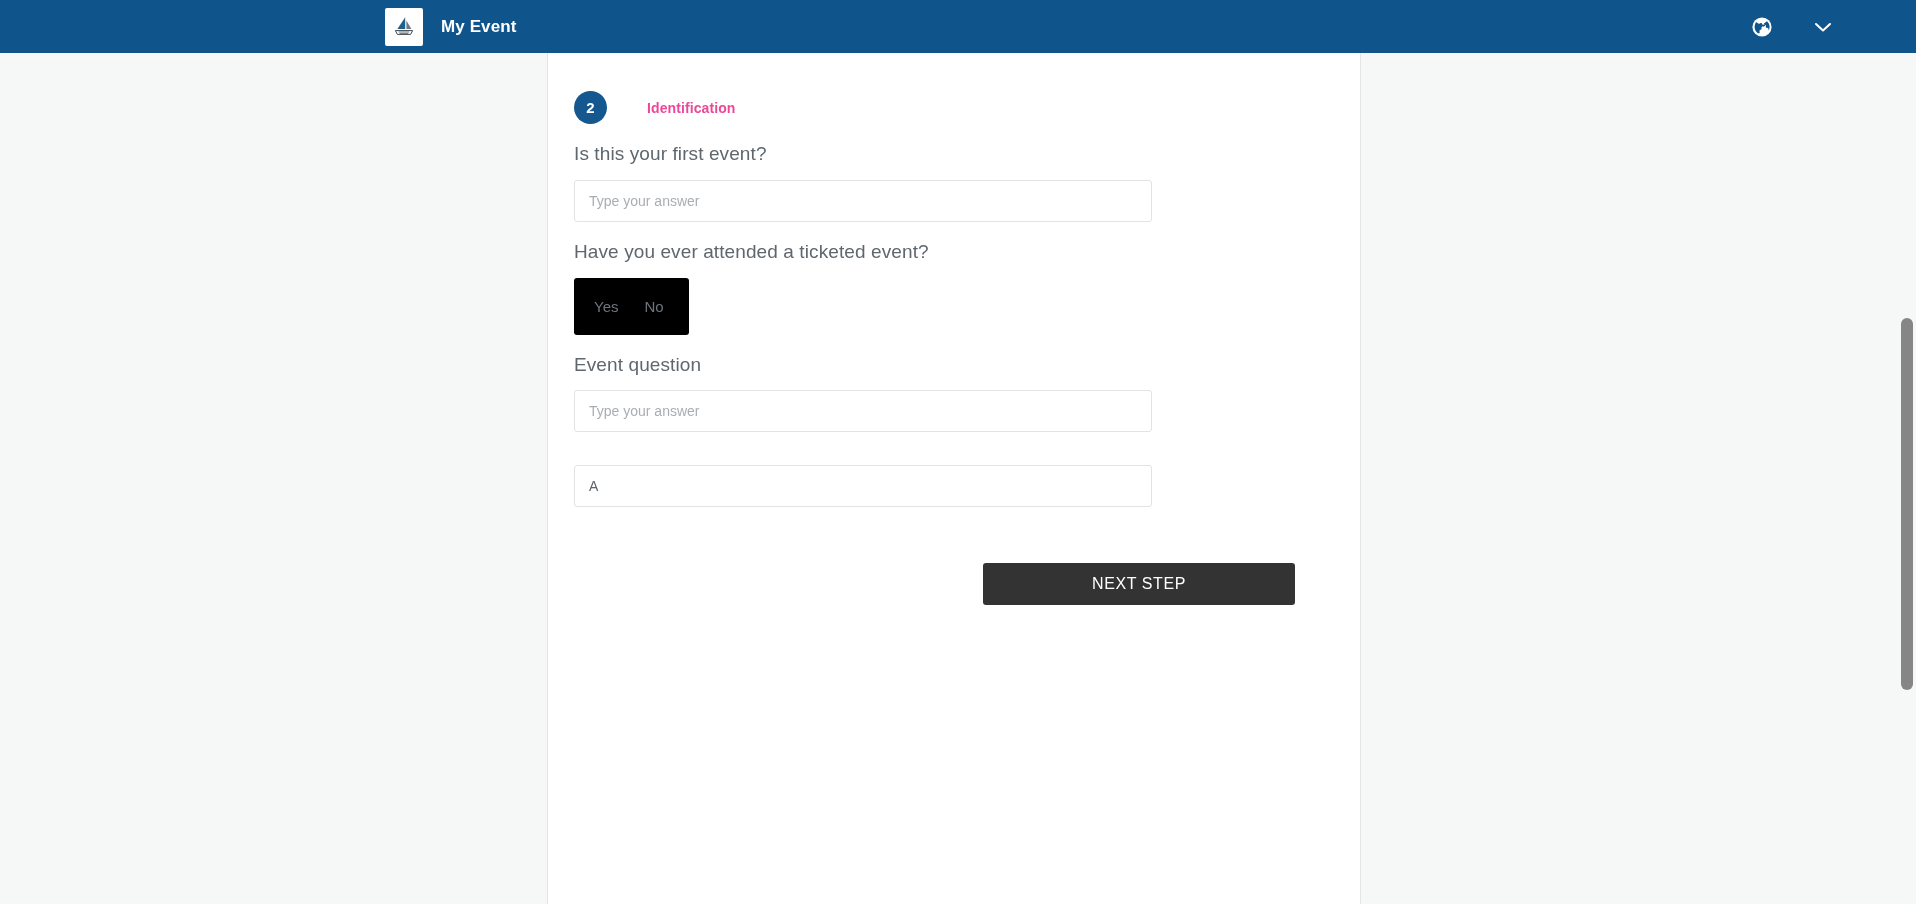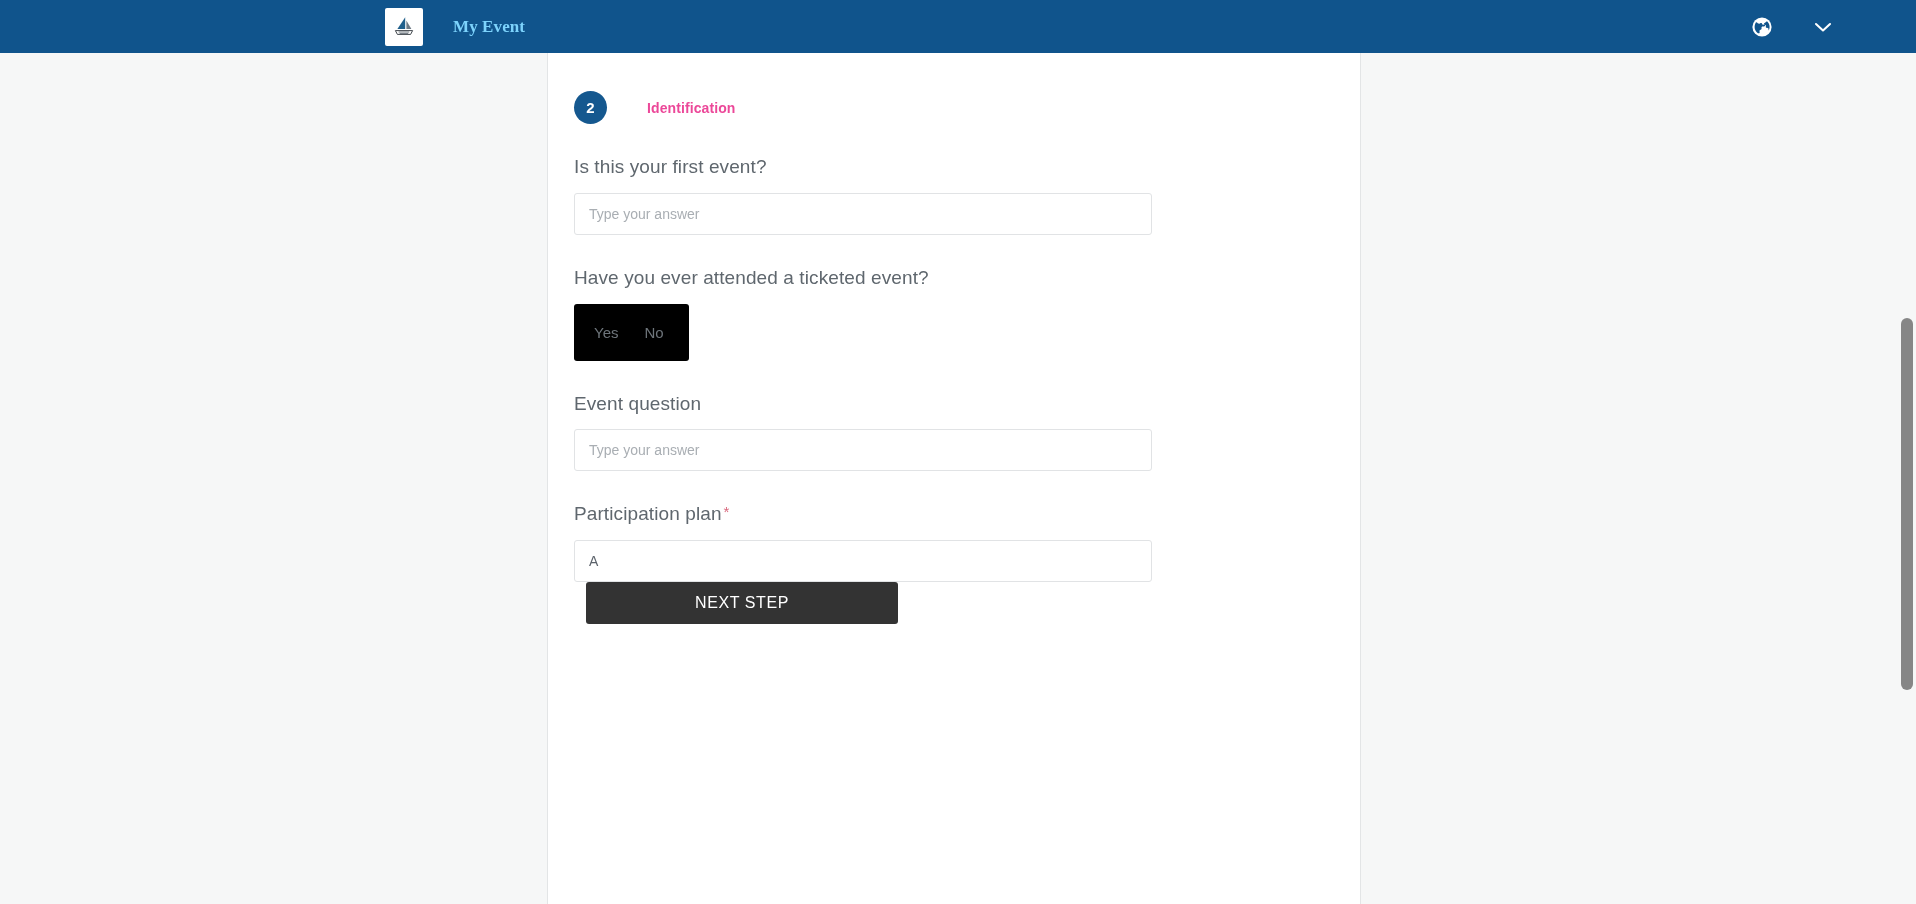--- a/index.html
+++ b/index.html
@@ -40,27 +40,26 @@
     height: 38px;
     background: #ffffff;
     border-radius: 2px;
     display: flex;
     align-items: center;
     justify-content: center;
     flex: 0 0 auto;
   }
   .brand-logo svg { display: block; }
   .brand-title {
-    margin-left: 30px;
-    color: #7dd3fc;
+    margin-left: 18px;
+    color: #ffffff;
     font-size: 17px;
     font-weight: bold;
     letter-spacing: .1px;
     white-space: nowrap;
-    font-family: Liberation Serif, serif;
   }
   .topbar-right {
     position: absolute;
     right: 0; top: 0;
     height: 53px;
     display: flex;
     align-items: center;
     padding-right: 78px;
   }
   .globe-btn {
@@ -125,21 +124,21 @@
 
   .required-note {
     margin-top: 35px;
     font-size: 14px;
     color: #7a7f84;
     letter-spacing: .1px;
   }
   .req-star { color: #d9697e; font-size: 14px; }
 
   
-  .field { margin-top: 32px; }
+  .field { margin-top: 19px; }
   .field-label {
     font-size: 19px;
     color: #5f676e;
     font-weight: normal;
     letter-spacing: .1px;
     line-height: 1.2;
   }
   .field-label .req-star {
     font-size: 15px;
     vertical-align: top;
@@ -179,22 +178,23 @@
     font-size: 15px;
     color: #6e757b;
     cursor: pointer;
     user-select: none;
   }
   .toggle-opt:first-child { padding-left: 20px; padding-right: 14px; }
   .toggle-opt:last-child { padding-left: 10px; padding-right: 24px; }
 
   
   .action-row {
-    display: flex;
-    justify-content: flex-start;
+    margin-top: 56px;
+    display: flex;
+    justify-content: flex-end;
     padding-left: 12px;
   }
   .next-btn {
     width: 312px;
     height: 42px;
     background: #333333;
     color: #ffffff;
     border: none;
     border-radius: 3px;
     font-family: "Liberation Sans", sans-serif;
@@ -282,23 +282,20 @@
             <span class="toggle-opt">No</span>
           </div>
         </div>
 
         <div class="field">
           <div class="field-label">Event question</div>
           <input class="text-input" type="text" placeholder="Type your answer" style="">
         </div>
 
         <div class="field">
-          <div class="field-label">
-            <span>Participation plan</span><span class="req-star">*</span>
-          </div>
           <input class="text-input value-input" type="text" value="A" style="">
         </div>
 
         <div class="action-row">
           <button class="next-btn">NEXT STEP</button>
         </div>
 
       </div>
     </div>
 

